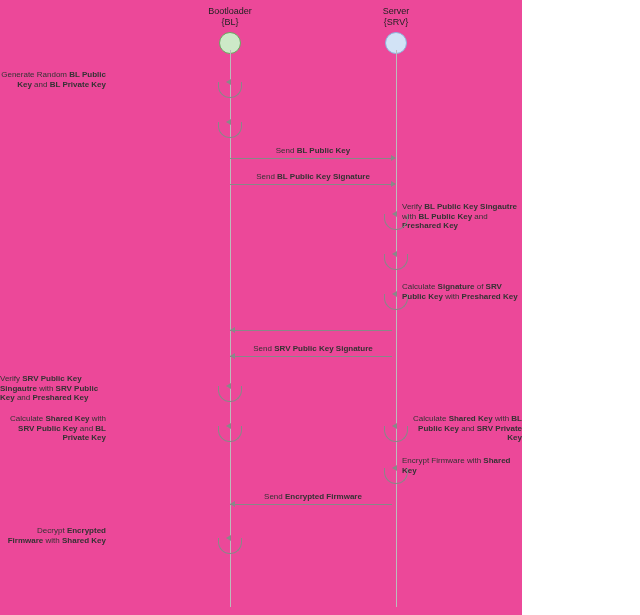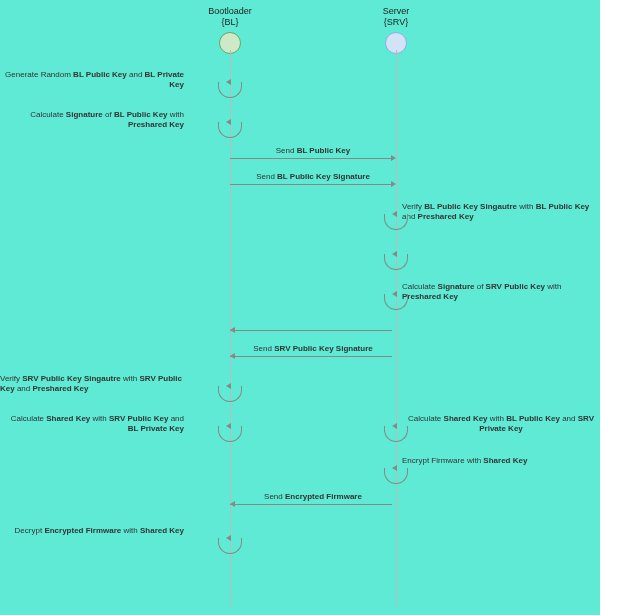--- a/index.html
+++ b/index.html
@@ -1,17 +1,17 @@
 <!DOCTYPE html>
 <html><head>
 <meta charset="utf-8">
 <style>
   * { box-sizing: border-box; margin: 0; padding: 0; }
   body { font-family: Arial, Helvetica, sans-serif; background: #fff; }
-  .canvas { position: relative; width: 600px; height: 615px; background: #5eead4; overflow: hidden; }
+  .canvas { position: relative; width: 522px; height: 615px; background: #ec4899; overflow: hidden; }
   .actor-head { position: absolute; text-align: center; font-size: 9px; line-height: 1.2; color: #222; }
   .actor-circle { width: 22px; height: 22px; border-radius: 50%; margin: 4px auto 0; border: 1px solid #888; }
   .lifeline { position: absolute; width: 0; border-left: 1px solid #bbb; top: 50px; bottom: 8px; }
   .msg { position: absolute; font-size: 8px; color: #333; line-height: 1.2; }
   .msg b { font-weight: bold; }
   .arrow-line { position: absolute; height: 0; border-top: 1px solid #888; }
   .arrow-head { position: absolute; width: 0; height: 0; }
   .arrow-head.right { border-top: 3px solid transparent; border-bottom: 3px solid transparent; border-left: 5px solid #888; }
   .arrow-head.left { border-top: 3px solid transparent; border-bottom: 3px solid transparent; border-right: 5px solid #888; }
   .self-loop { position: absolute; width: 24px; height: 16px; border: 1px solid #888; border-top: none; border-radius: 0 0 12px 12px; }
@@ -29,21 +29,20 @@
     <div class="lifeline" style="left: 230px;"></div>
     <div class="actor-head" style="left: 356px; top: 6px; width: 80px;">
       <div>Server</div>
       <div>{SRV}</div>
       <div class="actor-circle" style="background: rgb(210, 227, 246); border-color: rgb(139, 179, 221);"></div>
     </div>
     <div class="lifeline" style="left: 396px;"></div>
     <div class="msg" style="top: 70px; right: 416px; text-align: right; max-width: 222px;">Generate Random <b>BL Public Key</b> and <b>BL Private Key</b></div>
     <div class="self-loop" style="top: 82px; left: 218px;"></div>
     <div class="self-arrow" style="top: 79px; left: 226px;"></div>
-    <div class="msg" style="top: 110px; right: 416px; text-align: right; max-width: 222px;">Calculate <b>Signature</b> of <b>BL Public Key</b> with <b>Preshared Key</b></div>
     <div class="self-loop" style="top: 122px; left: 218px;"></div>
     <div class="self-arrow" style="top: 119px; left: 226px;"></div>
     <div class="msg" style="left: 230px; width: 166px; top: 146px; text-align: center;">Send <b>BL Public Key</b></div>
     <div class="arrow-line" style="left: 230px; width: 162px; top: 158px;"></div>
     <div class="arrow-head right" style="top: 155px; left: 391px;"></div>
     <div class="msg" style="left: 230px; width: 166px; top: 172px; text-align: center;">Send <b>BL Public Key Signature</b></div>
     <div class="arrow-line" style="left: 230px; width: 162px; top: 184px;"></div>
     <div class="arrow-head right" style="top: 181px; left: 391px;"></div>
     <div class="msg" style="top: 202px; left: 402px; text-align: left; max-width: 236px;">Verify <b>BL Public Key Singautre</b> with <b>BL Public Key</b> and <b>Preshared Key</b></div>
     <div class="self-loop" style="top: 214px; left: 384px;"></div>
@@ -57,21 +56,21 @@
     <div class="arrow-head left" style="top: 327px; left: 230px;"></div>
     <div class="msg" style="left: 230px; width: 166px; top: 344px; text-align: center;">Send <b>SRV Public Key Signature</b></div>
     <div class="arrow-line" style="left: 230px; width: 162px; top: 356px;"></div>
     <div class="arrow-head left" style="top: 353px; left: 230px;"></div>
     <div class="msg" style="top: 374px; right: 416px; text-align: left; max-width: 222px;">Verify <b>SRV Public Key Singautre</b> with <b>SRV Public Key</b> and <b>Preshared Key</b></div>
     <div class="self-loop" style="top: 386px; left: 218px;"></div>
     <div class="self-arrow" style="top: 383px; left: 226px;"></div>
     <div class="msg" style="top: 414px; right: 416px; text-align: right; max-width: 222px;">Calculate <b>Shared Key</b> with <b>SRV Public Key</b> and <b>BL Private Key</b></div>
     <div class="self-loop" style="top: 426px; left: 218px;"></div>
     <div class="self-arrow" style="top: 423px; left: 226px;"></div>
-    <div class="msg" style="top: 414px; left: 402px; text-align: center; max-width: 236px;">Calculate <b>Shared Key</b> with <b>BL Public Key</b> and <b>SRV Private Key</b></div>
+    <div class="msg" style="top: 414px; left: 402px; text-align: right; max-width: 236px;">Calculate <b>Shared Key</b> with <b>BL Public Key</b> and <b>SRV Private Key</b></div>
     <div class="self-loop" style="top: 426px; left: 384px;"></div>
     <div class="self-arrow" style="top: 423px; left: 392px;"></div>
     <div class="msg" style="top: 456px; left: 402px; text-align: left; max-width: 236px;">Encrypt Firmware with <b>Shared Key</b></div>
     <div class="self-loop" style="top: 468px; left: 384px;"></div>
     <div class="self-arrow" style="top: 465px; left: 392px;"></div>
     <div class="msg" style="left: 230px; width: 166px; top: 492px; text-align: center;">Send <b>Encrypted Firmware</b></div>
     <div class="arrow-line" style="left: 230px; width: 162px; top: 504px;"></div>
     <div class="arrow-head left" style="top: 501px; left: 230px;"></div>
     <div class="msg" style="top: 526px; right: 416px; text-align: right; max-width: 222px;">Decrypt <b>Encrypted Firmware</b> with <b>Shared Key</b></div>
     <div class="self-loop" style="top: 538px; left: 218px;"></div>

